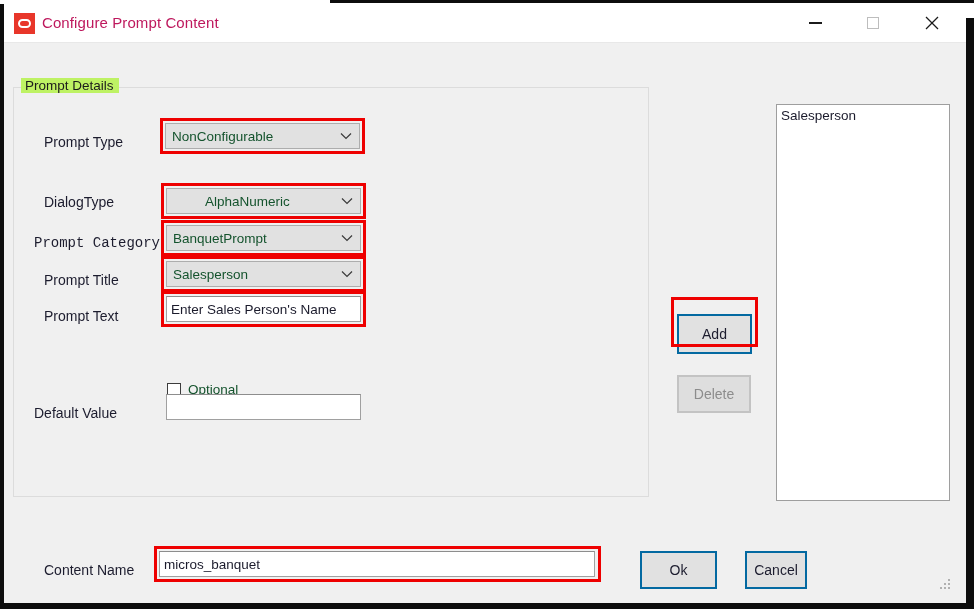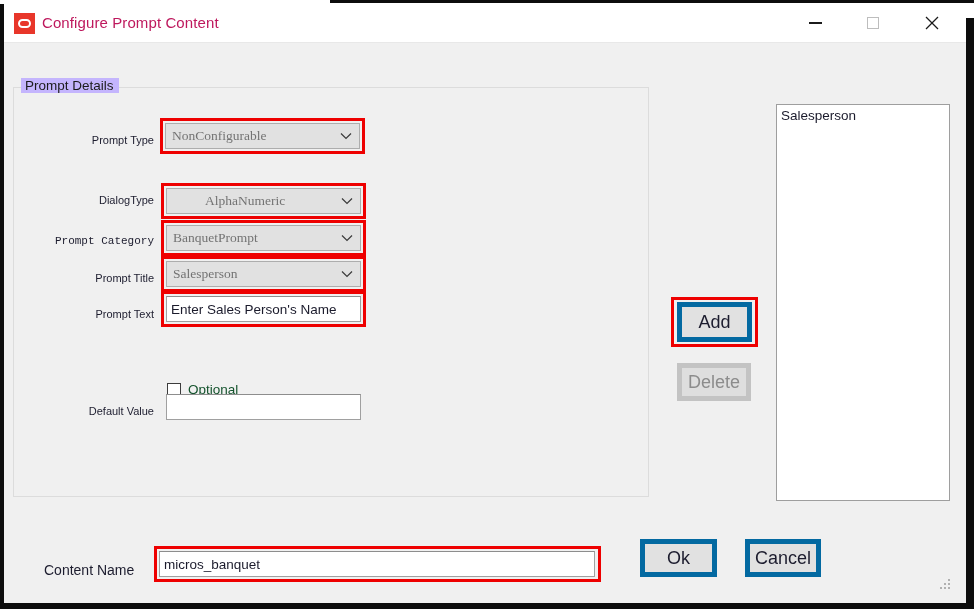--- a/index.html
+++ b/index.html
@@ -85,54 +85,52 @@
   #groupbox {
     position: absolute;
     left: 9px; top: 44px;
     width: 636px; height: 410px;
     border: 1px solid #dcdcdc;
     box-sizing: border-box;
   }
   #groupbox-label {
     position: absolute;
     left: 17px; top: 35px;
-    background: #c4b5fd;
+    background: #bef264;
     padding: 0 5px 0 4px;
     font-size: 13.5px;
     color: #1b1b1b;
     white-space: nowrap;
   }
 
   
   .flabel {
     position: absolute;
-    font-size: 11px;
+    font-size: 14px;
     color: #1c1c2e;
-    text-align: right;
     white-space: nowrap;
   }
 
   
   .combo {
     position: absolute;
     height: 26px;
     background: #e1e1e1;
     border: 1px solid #adadad;
     box-sizing: border-box;
     display: flex;
     align-items: center;
   }
   .combo .val {
     flex: 1 1 auto;
     padding-left: 6px;
     font-size: 13.5px;
-    color: #737373;
+    color: #14532d;
     white-space: nowrap;
     overflow: hidden;
-    font-family: Liberation Serif, serif;
   }
   .combo .chev {
     flex: 0 0 auto;
     width: 26px;
     display: flex;
     align-items: center;
     justify-content: center;
   }
 
   
@@ -178,25 +176,26 @@
     margin-left: 7px;
     font-size: 13.5px;
     color: #14532d;
     white-space: nowrap;
   }
 
   
   .pbtn {
     position: absolute;
     background: #e1e1e1;
-    border: 5px solid #0369a1;
+    border: 2px solid #0369a1;
     box-sizing: border-box;
     display: flex; align-items: center; justify-content: center;
-    font-size: 18px;
+    font-size: 14px;
     color: #1c1c2e;
+    margin-top: 12px;
   }
   .pbtn.disabled {
     color: #8c8c8c;
     background: #dedede;
     border-color: #c3c3c3;
   }
   #add-button    { left: 673px; top: 259px;  width: 75px; height: 40px; }
   #add-highlight { left: 667px; top: 254px;  width: 87px; height: 50px; }
   #delete-button { left: 673px; top: 320px;  width: 74px; height: 38px; }
 
@@ -227,21 +226,21 @@
   #content-name-input {
     position: absolute;
     left: 155px; top: 508px;
     width: 436px; height: 26px;
   }
   #content-name-hl {
     left: 150px; top: 503px;
     width: 447px; height: 36px;
   }
   #ok-button     { left: 636px; top: 496px; width: 77px; height: 38px; }
-  #cancel-button { left: 741px; top: 496px; width: 76px; height: 38px; }
+  #cancel-button { left: 741px; top: 496px; width: 62px; height: 38px; }
 
   
   #resize-grip {
     position: absolute;
     right: 14px; bottom: 12px;
     width: 12px; height: 12px;
   }
   #resize-grip i {
     position: absolute;
     width: 2px; height: 2px;

